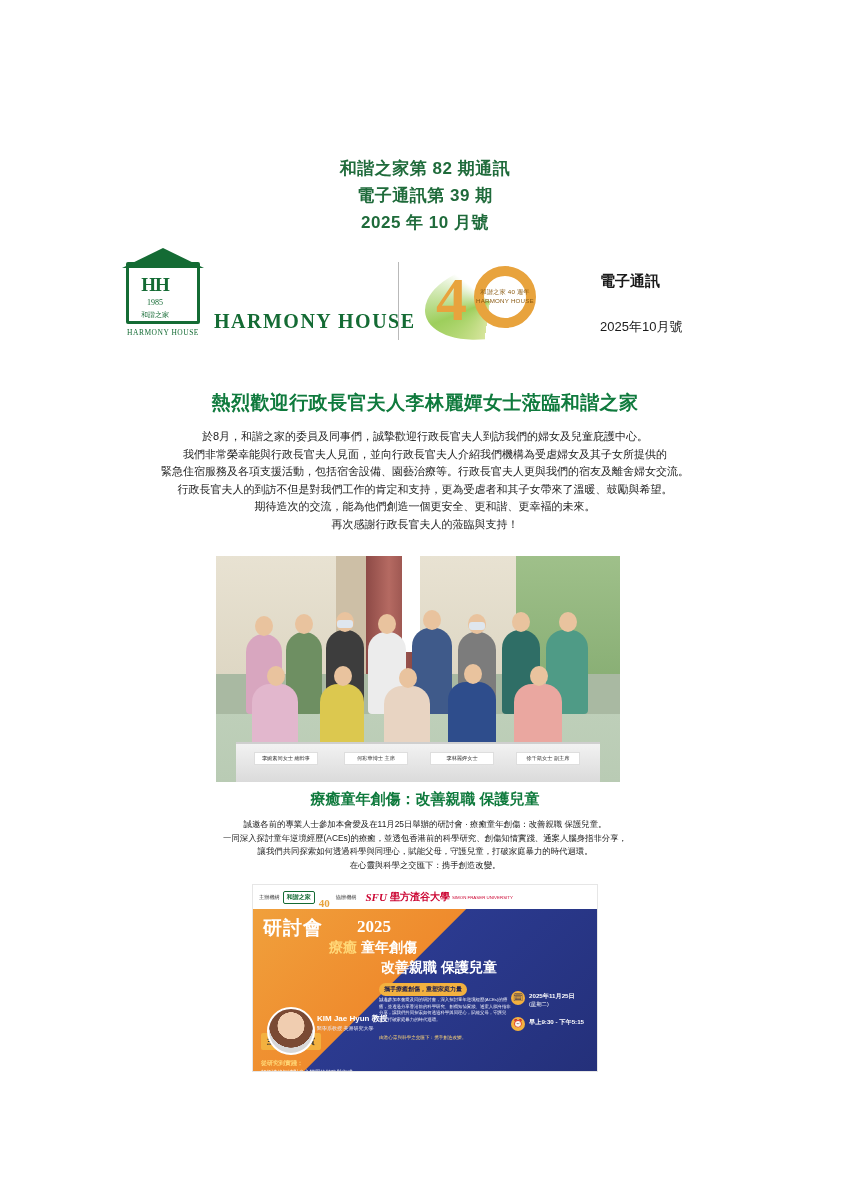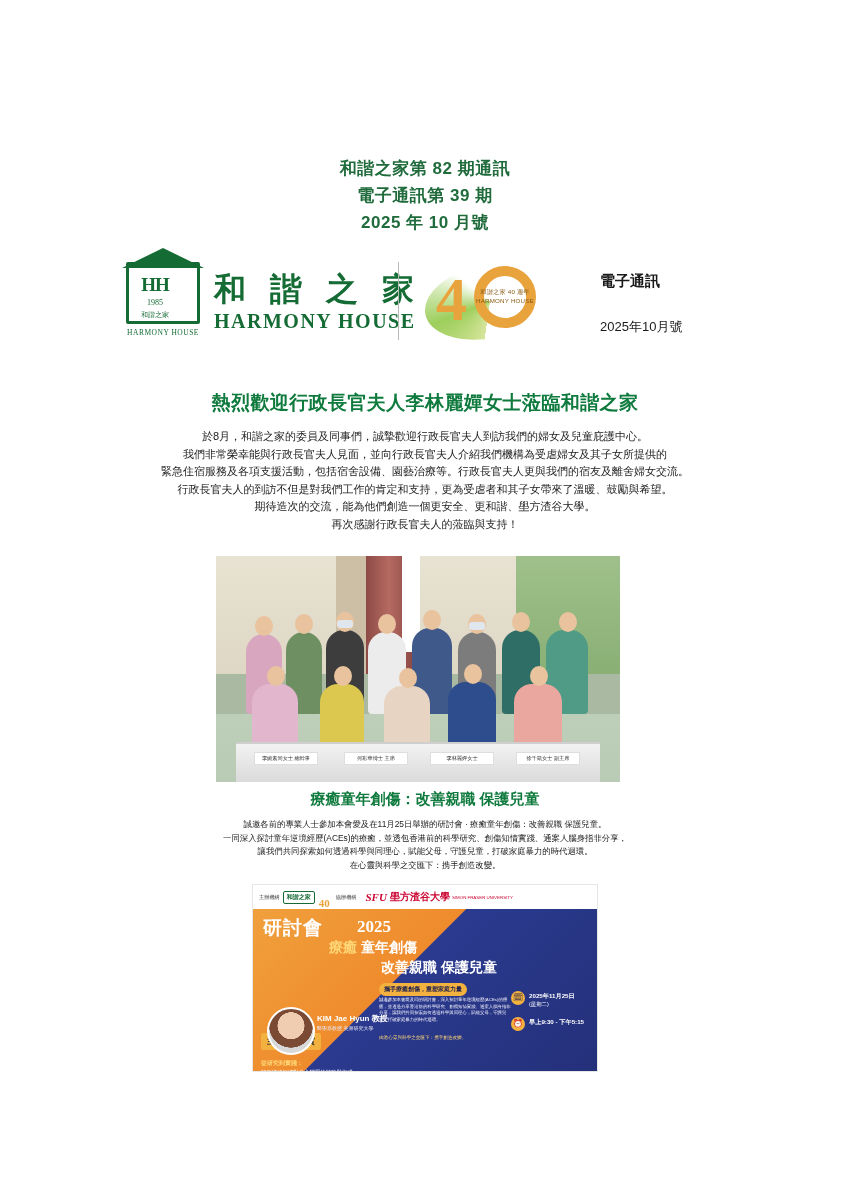--- a/index.html
+++ b/index.html
@@ -461,21 +461,20 @@
 
     <div class="hh-logo">
       <div class="hh-roof"></div>
       <div class="hh-house"></div>
       <div class="hh-letters">HH</div>
       <div class="hh-year">1985</div>
       <div class="hh-cn">和諧之家</div>
       <div class="hh-caption">HARMONY HOUSE</div>
     </div>
 
-    <div class="hh-name-cn">和 諧 之 家</div>
     <div class="hh-name-en">HARMONY HOUSE</div>
 
     <div class="logo-divider"></div>
 
     <div class="anniv">
       <div class="anniv-swoosh"></div>
       <div class="anniv-4">4</div>
       <div class="anniv-0"></div>
       <div class="anniv-ring-text">和諧之家 40 週年 HARMONY HOUSE</div>
     </div>
@@ -483,21 +482,21 @@
     <div class="enews-label">電子通訊</div>
     <div class="enews-date">2025年10月號</div>
   </div>
 
   <div class="article1-heading">熱烈歡迎行政長官夫人李林麗嬋女士蒞臨和諧之家</div>
   <div class="article1-body">
     <div>於8月，和諧之家的委員及同事們，誠摯歡迎行政長官夫人到訪我們的婦女及兒童庇護中心。</div>
     <div>我們非常榮幸能與行政長官夫人見面，並向行政長官夫人介紹我們機構為受虐婦女及其子女所提供的</div>
     <div>緊急住宿服務及各項支援活動，包括宿舍設備、園藝治療等。行政長官夫人更與我們的宿友及離舍婦女交流。</div>
     <div>行政長官夫人的到訪不但是對我們工作的肯定和支持，更為受虐者和其子女帶來了溫暖、鼓勵與希望。</div>
-    <div>期待造次的交流，能為他們創造一個更安全、更和諧、壆方渣谷大學。</div>
+    <div>期待造次的交流，能為他們創造一個更安全、更和諧、更幸褔的未來。</div>
     <div>再次感謝行政長官夫人的蒞臨與支持！</div>
   </div>
 
   <div class="photo">
     <div class="ph-wall"></div>
     <div class="ph-wall-right"></div>
     <div class="ph-pillar"></div>
     <div class="ph-curtain"></div>
     <div class="ph-banner"></div>
     <div class="ph-floor"></div>

